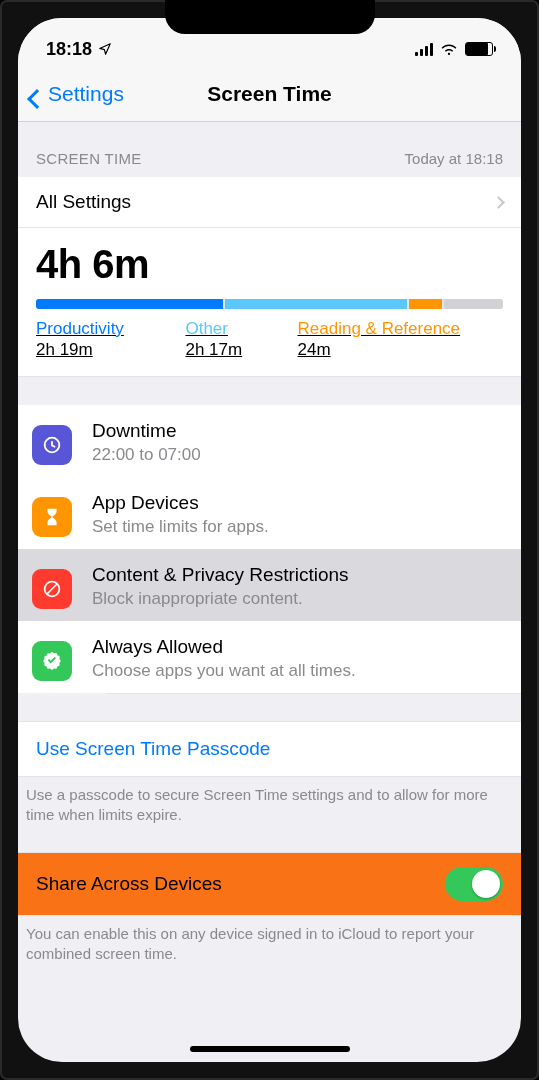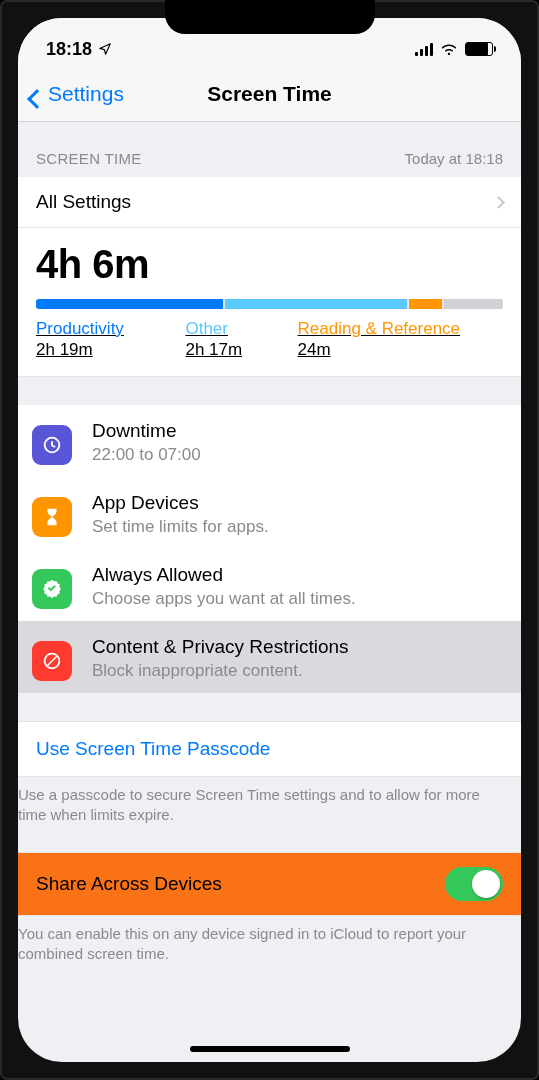--- a/index.html
+++ b/index.html
@@ -205,21 +205,21 @@
     padding: 16px 18px;
     font-size: 19px;
     color:#007aff;
     border-top: 0.5px solid #e4e4e7;
     border-bottom: 0.5px solid #e4e4e7;
     margin-top: 28px;
   }
   .footer-text {
     font-size: 15px;
     color:#8a8a8e;
-    padding: 8px 18px 0 0;
+    padding: 8px 18px 0 8px;
     line-height:1.35;
   }
 
   .switch-cell {
     background:#f97316;
     padding: 14px 18px;
     display:flex;
     justify-content:space-between;
     align-items:center;
     margin-top: 26px;
@@ -335,47 +335,47 @@
               </svg>
           </div>
           <div class="row-text">
             <div class="row-title">App Devices</div>
             <div class="row-sub">Set time limits for apps.</div>
           </div>
           <span class="chevron"></span>
           <div class="row-sep"></div>
         </div>
 
+        <div class="row highlight">
+          <div class="icon-box ic-red">
+            <svg viewBox="0 0 24 24">
+                <path d="M12 3a9 9 0 100 18 9 9 0 000-18zm0 2c1.6 0 3.1.6 4.3 1.5L6.5 16.3A7 7 0 0112 5zm0 14a7 7 0 01-4.3-1.5l9.8-9.8A7 7 0 0112 19z"></path>
+              </svg>
+          </div>
+          <div class="row-text">
+            <div class="row-title">Content &amp; Privacy Restrictions</div>
+            <div class="row-sub">Block inappropriate content.</div>
+          </div>
+          <span class="chevron"></span>
+        </div>
+
         <div class="row">
           <div class="icon-box ic-green">
             <svg viewBox="0 0 24 24">
                 <path d="M12 2l2.2 1.6 2.7-.3 1 2.5 2.5 1-.3 2.7L21.7 12l-1.6 2.2.3 2.7-2.5 1-1 2.5-2.7-.3L12 21.7l-2.2-1.6-2.7.3-1-2.5-2.5-1 .3-2.7L2.3 12l1.6-2.2-.3-2.7 2.5-1 1-2.5 2.7.3L12 2zm-1.4 12.6l5.7-5.7-1.4-1.4-4.3 4.3-1.9-1.9-1.4 1.4 3.3 3.3z"></path>
               </svg>
           </div>
           <div class="row-text">
             <div class="row-title">Always Allowed</div>
             <div class="row-sub">Choose apps you want at all times.</div>
           </div>
           <span class="chevron"></span>
           <div class="row-sep"></div>
         </div>
 
-        <div class="row highlight">
-          <div class="icon-box ic-red">
-            <svg viewBox="0 0 24 24">
-                <path d="M12 3a9 9 0 100 18 9 9 0 000-18zm0 2c1.6 0 3.1.6 4.3 1.5L6.5 16.3A7 7 0 0112 5zm0 14a7 7 0 01-4.3-1.5l9.8-9.8A7 7 0 0112 19z"></path>
-              </svg>
-          </div>
-          <div class="row-text">
-            <div class="row-title">Content &amp; Privacy Restrictions</div>
-            <div class="row-sub">Block inappropriate content.</div>
-          </div>
-          <span class="chevron"></span>
-        </div>
-
       </div>
 
       <div class="link-cell">Use Screen Time Passcode</div>
       <div class="footer-text">Use a passcode to secure Screen Time settings and to allow for more time when limits expire.</div>
 
       <div class="switch-cell">
         <span class="cell-title">Share Across Devices</span>
         <div class="switch"></div>
       </div>
       <div class="footer-text" style="padding-bottom:24px;">You can enable this on any device signed in to iCloud to report your combined screen time.</div>

